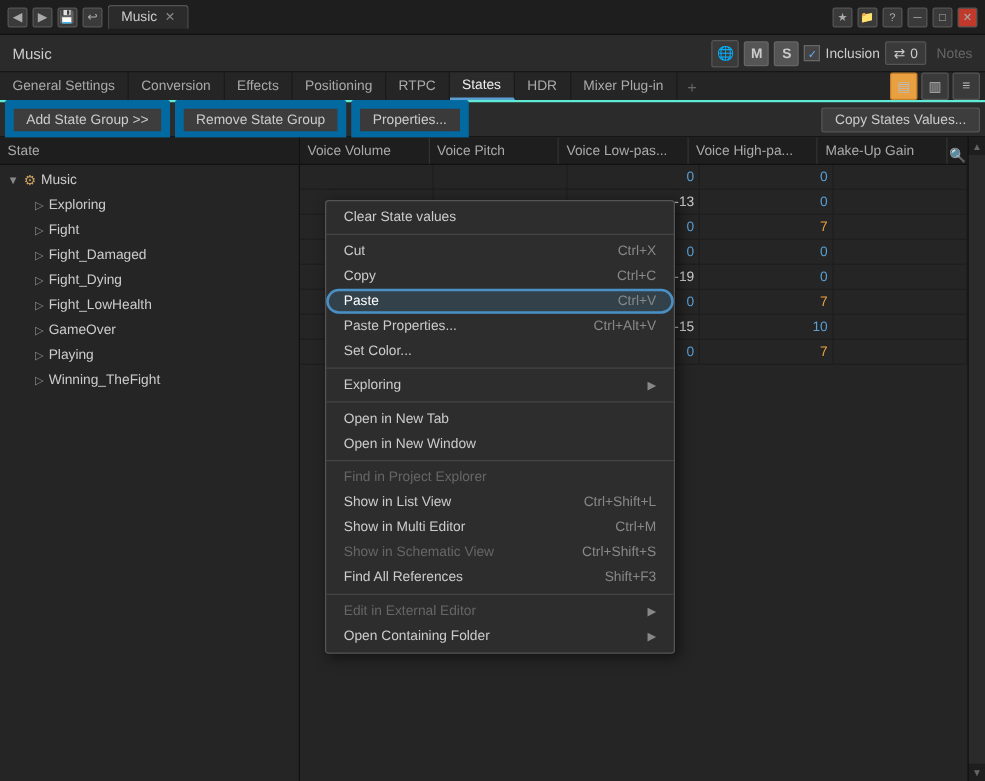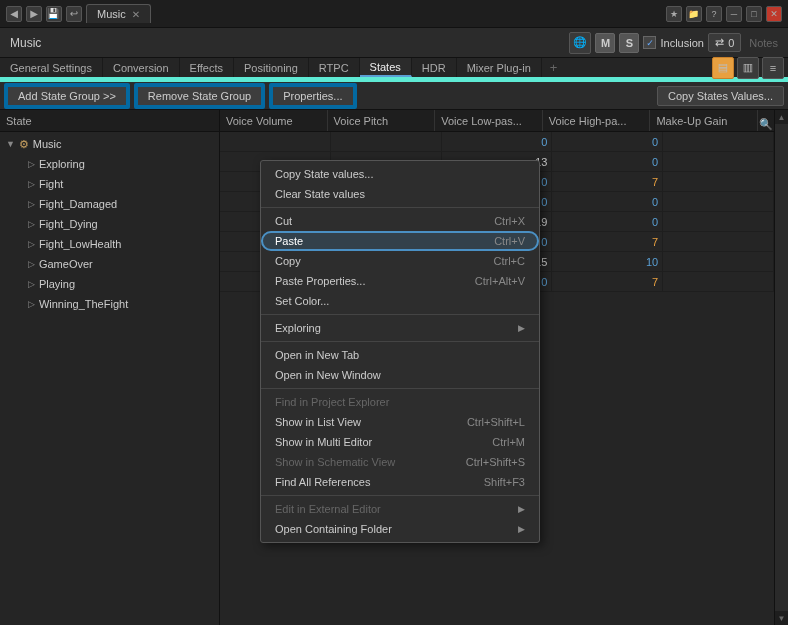--- a/index.html
+++ b/index.html
@@ -106,21 +106,21 @@
       background: #555; border: 1px solid #666;
       border-radius: 2px;
       display: flex; align-items: center; justify-content: center;
       color: #ccc; font-size: 11px; font-weight: bold; cursor: pointer;
     }
 
     
     .tab-bar {
       height: 24px;
       background: #252525;
-      border-bottom: 5px solid #5eead4;
+      border-bottom: 2px solid #5eead4;
       display: flex;
       align-items: stretch;
     }
     .tab-item {
       padding: 0 10px;
       display: flex; align-items: center;
       font-size: 11px; color: #aaa;
       cursor: pointer;
       border-right: 1px solid #1a1a1a;
     }
@@ -140,21 +140,21 @@
       height: 28px;
       background: #2b2b2b;
       border-bottom: 1px solid #111;
       display: flex;
       align-items: center;
       padding: 0 4px;
       gap: 4px;
     }
     .action-btn {
       background: #3d3d3d;
-      border: 4px solid #0369a1;
+      border: 7px solid #0369a1;
       border-radius: 2px;
       padding: 3px 10px;
       color: #ccc;
       font-size: 11px;
       cursor: pointer;
     }
     .action-btn.primary {
       background: #3a3a3a;
     }
     .copy-states-btn {
@@ -169,21 +169,21 @@
     }
 
     
     .main-content {
       display: flex;
       height: calc(625px - 28px - 30px - 24px - 28px);
     }
 
     
     .left-panel {
-      width: 220px;
+      width: 240px;
       background: #252525;
       border-right: 1px solid #111;
       overflow: hidden;
       flex-shrink: 0;
     }
     .column-header {
       height: 22px;
       background: #1e1e1e;
       border-bottom: 1px solid #111;
       display: flex;
@@ -550,39 +550,36 @@
   <div class="scrollbar-col">
     <div class="scroll-arrow">▲</div>
     <div class="scroll-track"></div>
     <div class="scroll-arrow">▼</div>
   </div>
 </div>
 
 <div class="context-menu-overlay">
   <div class="context-menu">
     <div class="menu-item">
-      <span>Copy State values...</span>
-    </div>
-    <div class="menu-item">
       <span>Clear State values</span>
     </div>
     <div class="menu-separator"></div>
     <div class="menu-item">
       <span>Cut</span>
       <span class="menu-shortcut">Ctrl+X</span>
+    </div>
+    <div class="menu-item">
+      <span>Copy</span>
+      <span class="menu-shortcut">Ctrl+C</span>
     </div>
     <div class="menu-item highlighted">
       <span>Paste</span>
       <span class="menu-shortcut">Ctrl+V</span>
     </div>
     <div class="menu-item">
-      <span>Copy</span>
-      <span class="menu-shortcut">Ctrl+C</span>
-    </div>
-    <div class="menu-item">
       <span>Paste Properties...</span>
       <span class="menu-shortcut">Ctrl+Alt+V</span>
     </div>
     <div class="menu-item">
       <span>Set Color...</span>
     </div>
     <div class="menu-separator"></div>
     <div class="menu-item has-sub">
       <span>Exploring</span>
     </div>

